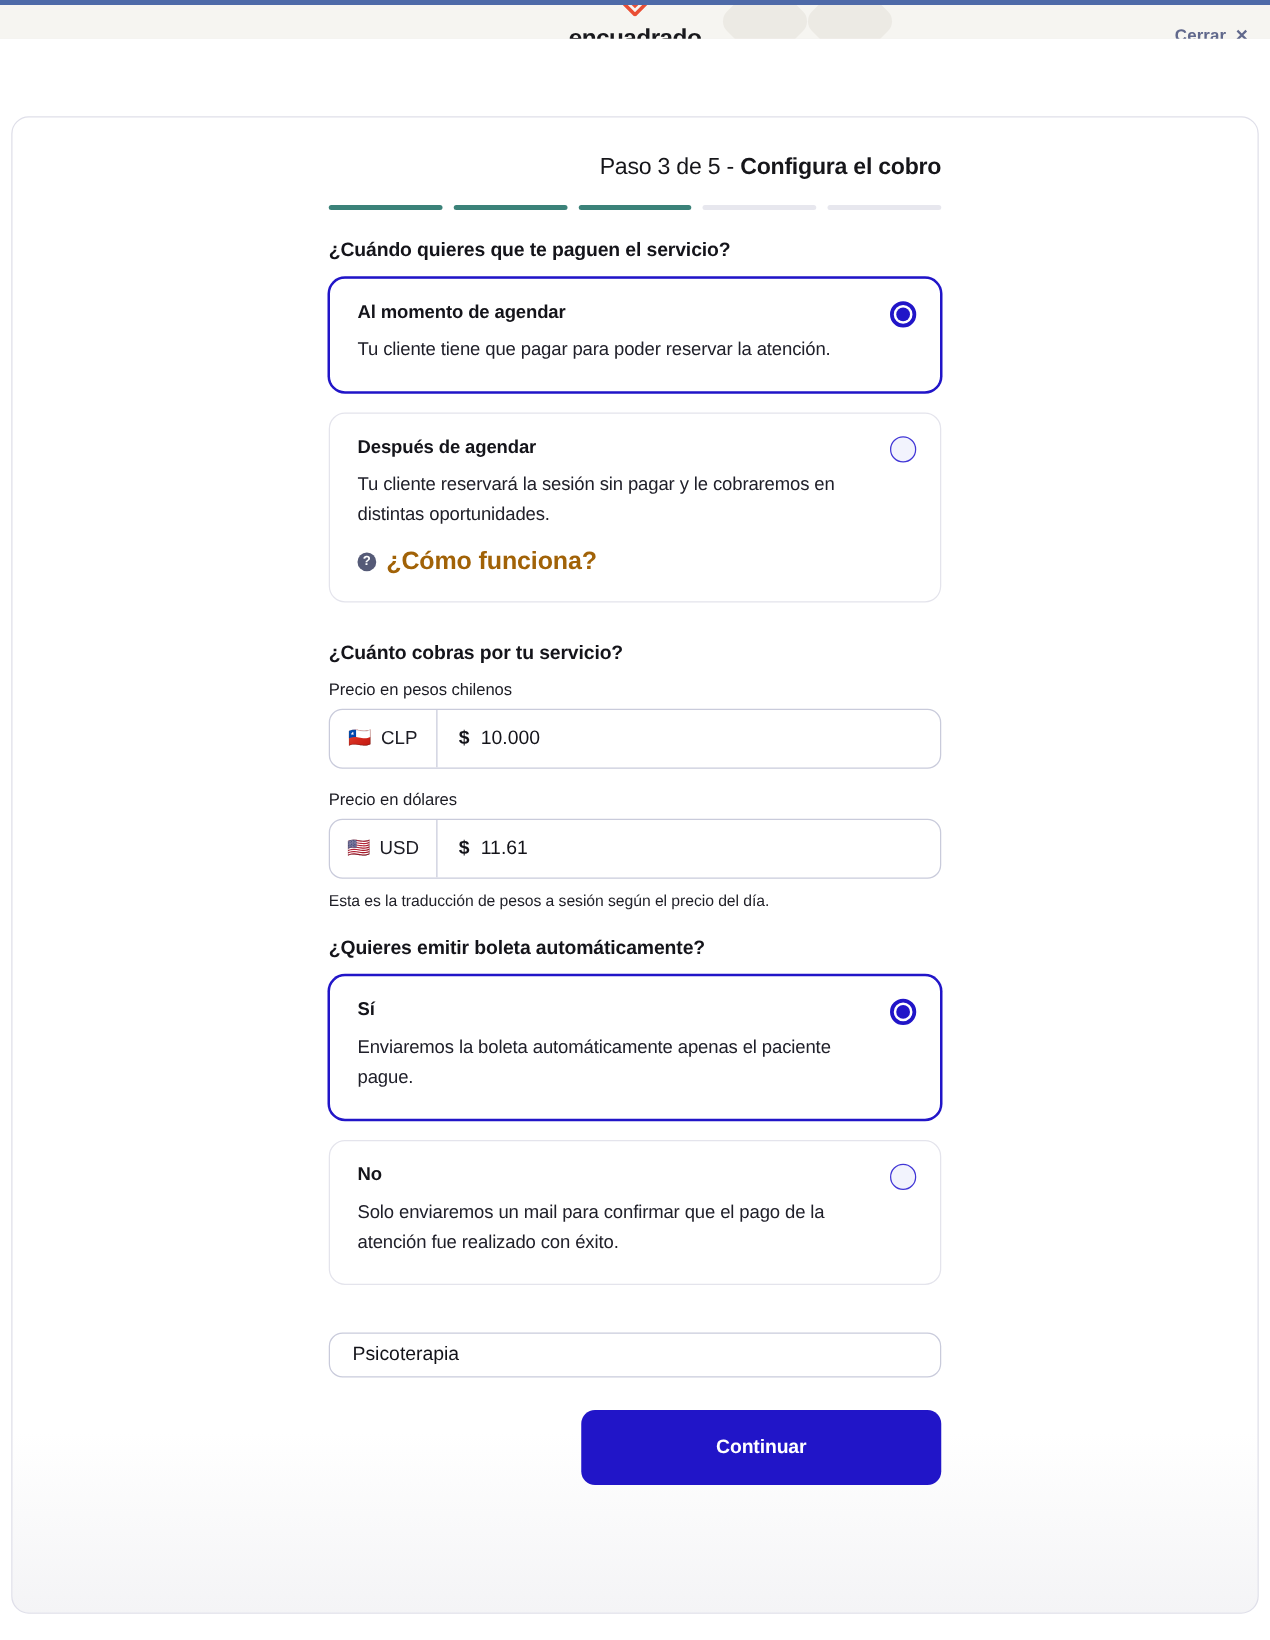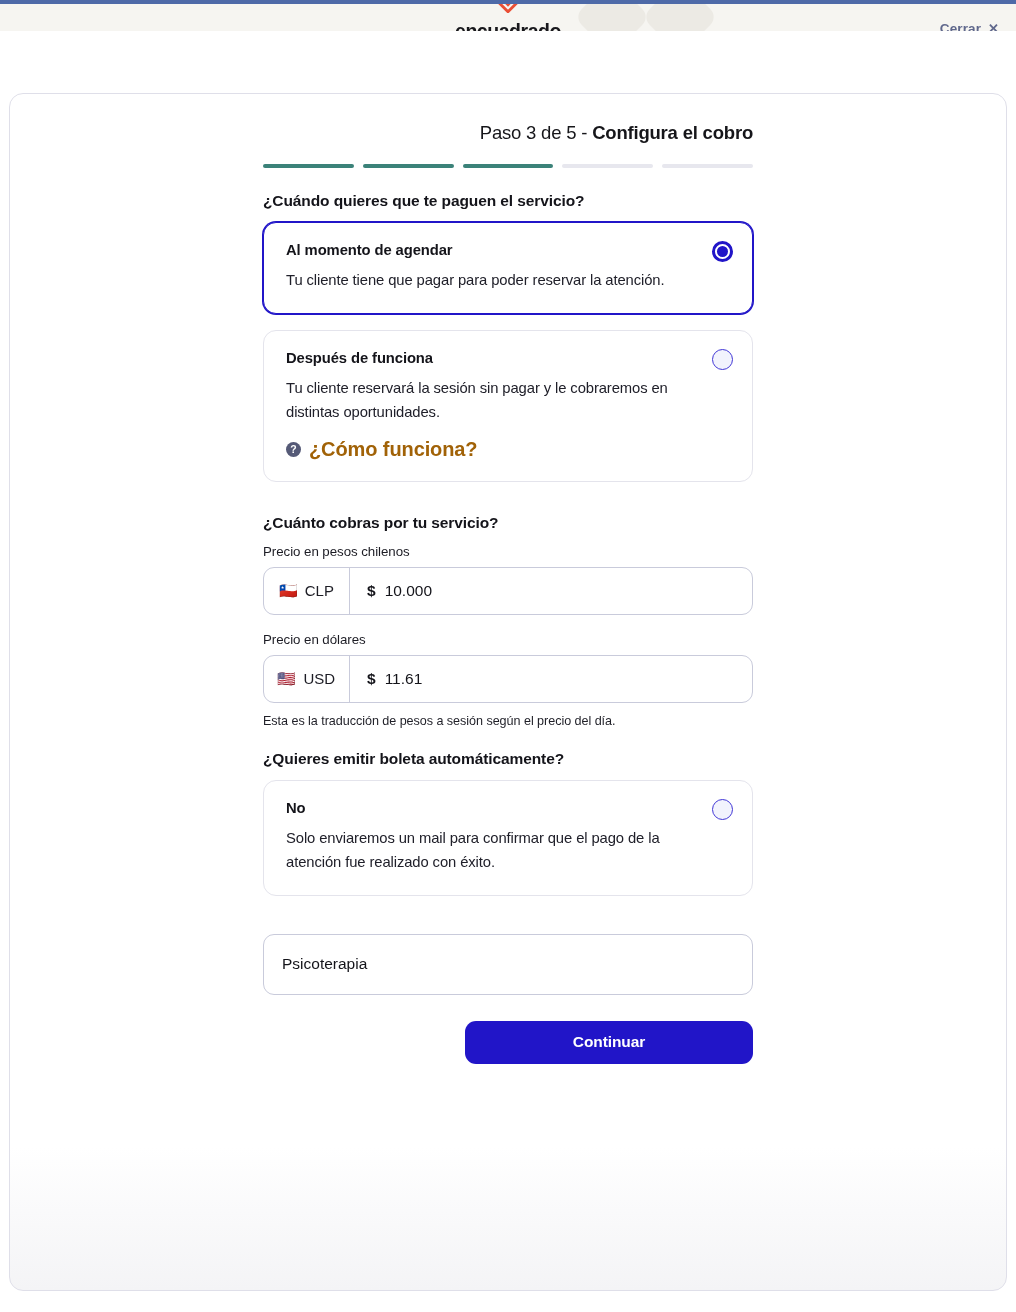--- a/index.html
+++ b/index.html
@@ -268,40 +268,40 @@
   .money-sign { font-weight: 700; }
 
   .field-hint {
     font-size: 12.6px;
     color: #1f1f27;
     margin: -6px 0 22px 0;
     letter-spacing: -0.05px;
   }
 
   .text-field {
-    height: 61px;
+    height: 36px;
     border: 1px solid #c9cbdb;
     border-radius: 11px;
     background: #fff;
     display: flex;
     align-items: center;
     padding: 2px 18px;
     font-size: 15.5px;
     color: #14141a;
   }
 
   
   .actions {
     display: flex;
     justify-content: flex-end;
     margin-top: 26px;
   }
   .continue-btn {
     width: 288px;
-    height: 43px;
+    height: 60px;
     border: none;
     border-radius: 11px;
     background: #2115c8;
     color: #ffffff;
     font-family: "Liberation Sans", sans-serif;
     font-size: 15.5px;
     font-weight: 700;
     letter-spacing: -0.1px;
     cursor: pointer;
   }
@@ -352,21 +352,21 @@
 
       <h2 class="q-heading">¿Cuándo quieres que te paguen el servicio?</h2>
 
       <div class="option selected">
         <div class="option-title">Al momento de agendar</div>
         <div class="option-desc">Tu cliente tiene que pagar para poder reservar la atención.</div>
         <span class="radio on"></span>
       </div>
 
       <div class="option">
-        <div class="option-title">Después de funciona</div>
+        <div class="option-title">Después de agendar</div>
         <div class="option-desc">Tu cliente reservará la sesión sin pagar y le cobraremos en distintas oportunidades.</div>
         <div class="help-link">
           <span class="help-icon">?</span>
           <span class="help-text">¿Cómo funciona?</span>
         </div>
         <span class="radio"></span>
       </div>
 
       <div class="spacer-16"></div>
 
@@ -393,20 +393,25 @@
         <div class="money-body">
           <span class="money-sign">$</span>
           <span>11.61</span>
         </div>
       </div>
 
       <div class="field-hint">Esta es la traducción de pesos a sesión según el precio del día.</div>
 
       <h2 class="q-heading">¿Quieres emitir boleta automáticamente?</h2>
 
+      <div class="option selected">
+        <div class="option-title">Sí</div>
+        <div class="option-desc">Enviaremos la boleta automáticamente apenas el paciente pague.</div>
+        <span class="radio on"></span>
+      </div>
 
       <div class="option">
         <div class="option-title">No</div>
         <div class="option-desc">Solo enviaremos un mail para confirmar que el pago de la atención fue realizado con éxito.</div>
         <span class="radio"></span>
       </div>
 
       <div class="spacer-22"></div>
 
       <div class="text-field" placeholder="Glosa Boleta">Psicoterapia</div>

